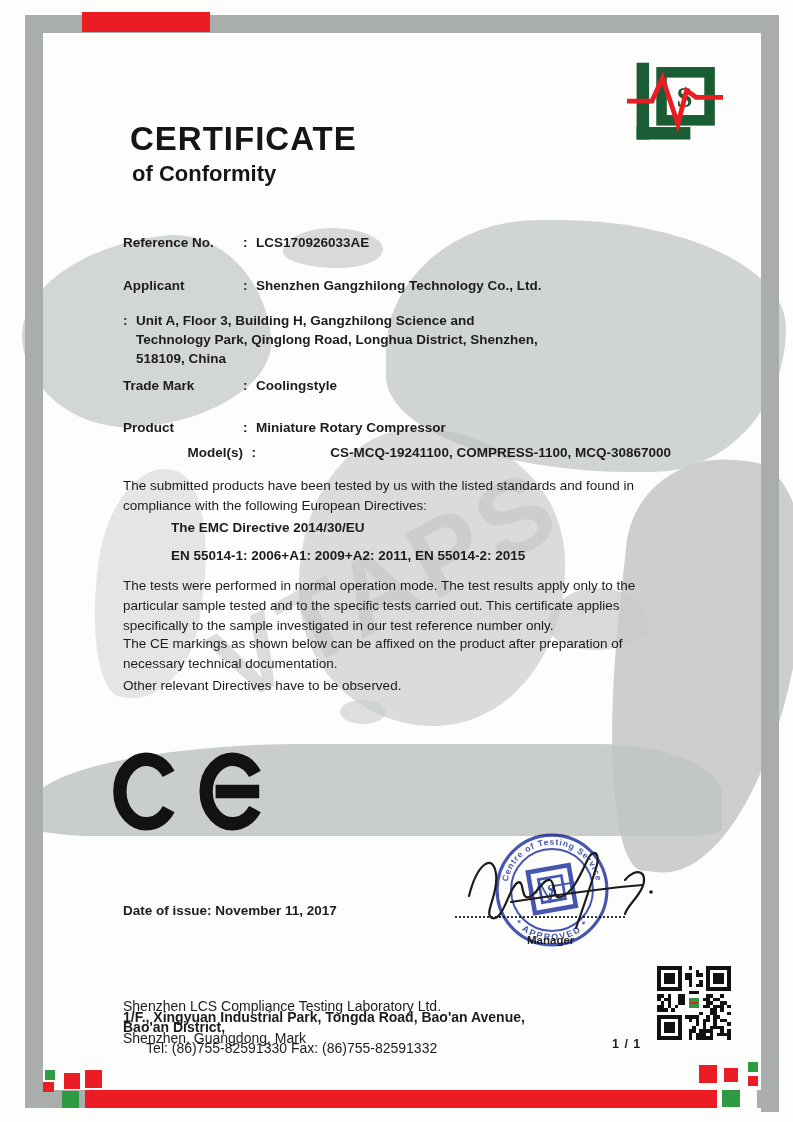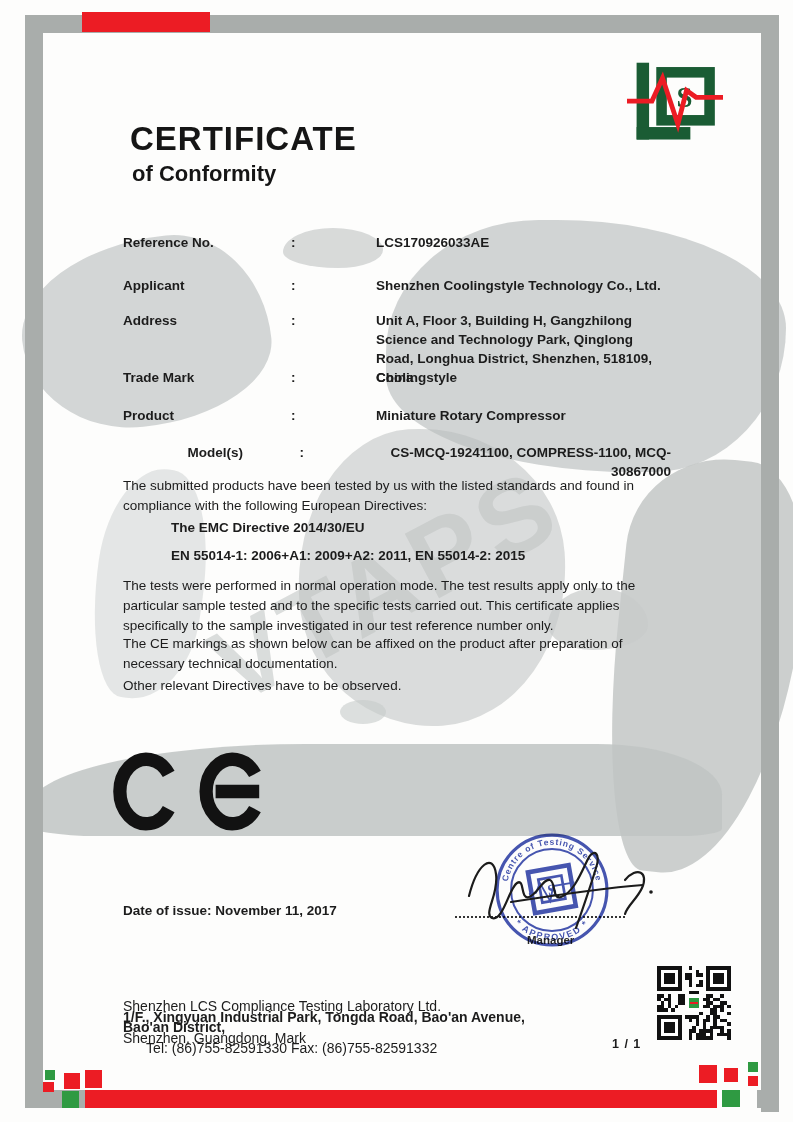--- a/index.html
+++ b/index.html
@@ -35,24 +35,24 @@
   .r-botbar{left:85px;top:1090px;width:632px;height:18px;}
   .sq{position:absolute;z-index:2;}
 
   
   .content{z-index:3;}
   .logo-box{left:627px;top:58px;width:96px;height:92px;}
   .title{left:130px;top:120px;font-size:33px;font-weight:bold;letter-spacing:1px;color:#151515;}
   .subtitle{left:132px;top:161px;font-size:22px;font-weight:bold;color:#151515;}
 
   .field-row{position:absolute;left:123px;width:548px;display:flex;z-index:3;
-             font-size:13.5px;font-weight:bold;line-height:19px;gap:48px;}
+             font-size:13.5px;font-weight:bold;line-height:19px;}
   .field-label{width:120px;flex:0 0 120px;}
   .field-colon{width:13px;flex:0 0 13px;}
-  .field-value{width:415px;margin-left:24px;}
+  .field-value{width:415px;}
 
   .para{position:absolute;left:123px;width:552px;font-size:13.5px;line-height:20px;z-index:3;}
   .para.bold{font-weight:bold;margin-left:48px;}
 
   .ce-box{left:110px;top:746px;width:160px;height:91px;}
   .date-line{left:123px;top:903px;font-size:13.5px;font-weight:bold;}
 
   .dotted-line{left:455px;top:916px;width:170px;height:0;border-top:2px dotted #333;z-index:3;}
   .manager{left:527px;top:922px;font-size:11.5px;font-weight:bold;color:#2b2b2b;z-index:3;margin-top:12px;}
   .stamp-box{left:489px;top:827px;width:126px;height:126px;z-index:4;opacity:.88;mix-blend-mode:multiply;}
@@ -117,33 +117,32 @@
   <div class="abs content subtitle">of Conformity</div>
 
   <div class="field-row" style="top:233px;">
     <span class="field-label">Reference No.</span>
     <span class="field-colon">:</span>
     <span class="field-value">LCS170926033AE</span>
   </div>
   <div class="field-row" style="top:276px;">
     <span class="field-label">Applicant</span>
     <span class="field-colon">:</span>
-    <span class="field-value">Shenzhen Coolingstyle Technology Co., Ltd.</span>
+    <span class="field-value">Shenzhen Gangzhilong Technology Co., Ltd.</span>
   </div>
   <div class="field-row" style="top:311px;">
-    <span class="field-label">Address</span>
     <span class="field-colon">:</span>
     <span class="field-value">Unit A, Floor 3, Building H, Gangzhilong Science and Technology Park, Qinglong Road, Longhua District, Shenzhen, 518109, China</span>
   </div>
-  <div class="field-row" style="top:368px;">
+  <div class="field-row" style="top:376px;">
     <span class="field-label">Trade Mark</span>
     <span class="field-colon">:</span>
     <span class="field-value">Coolingstyle</span>
   </div>
-  <div class="field-row" style="top:406px;align-items:flex-end;">
+  <div class="field-row" style="top:418px;align-items:flex-end;">
     <span class="field-label">Product</span>
     <span class="field-colon">:</span>
     <span class="field-value">Miniature Rotary Compressor</span>
   </div>
   <div class="field-row" style="top:443px;text-align:right;">
     <span class="field-label">Model(s)</span>
     <span class="field-colon">:</span>
     <span class="field-value">CS-MCQ-19241100, COMPRESS-1100, MCQ-30867000</span>
   </div>
 

